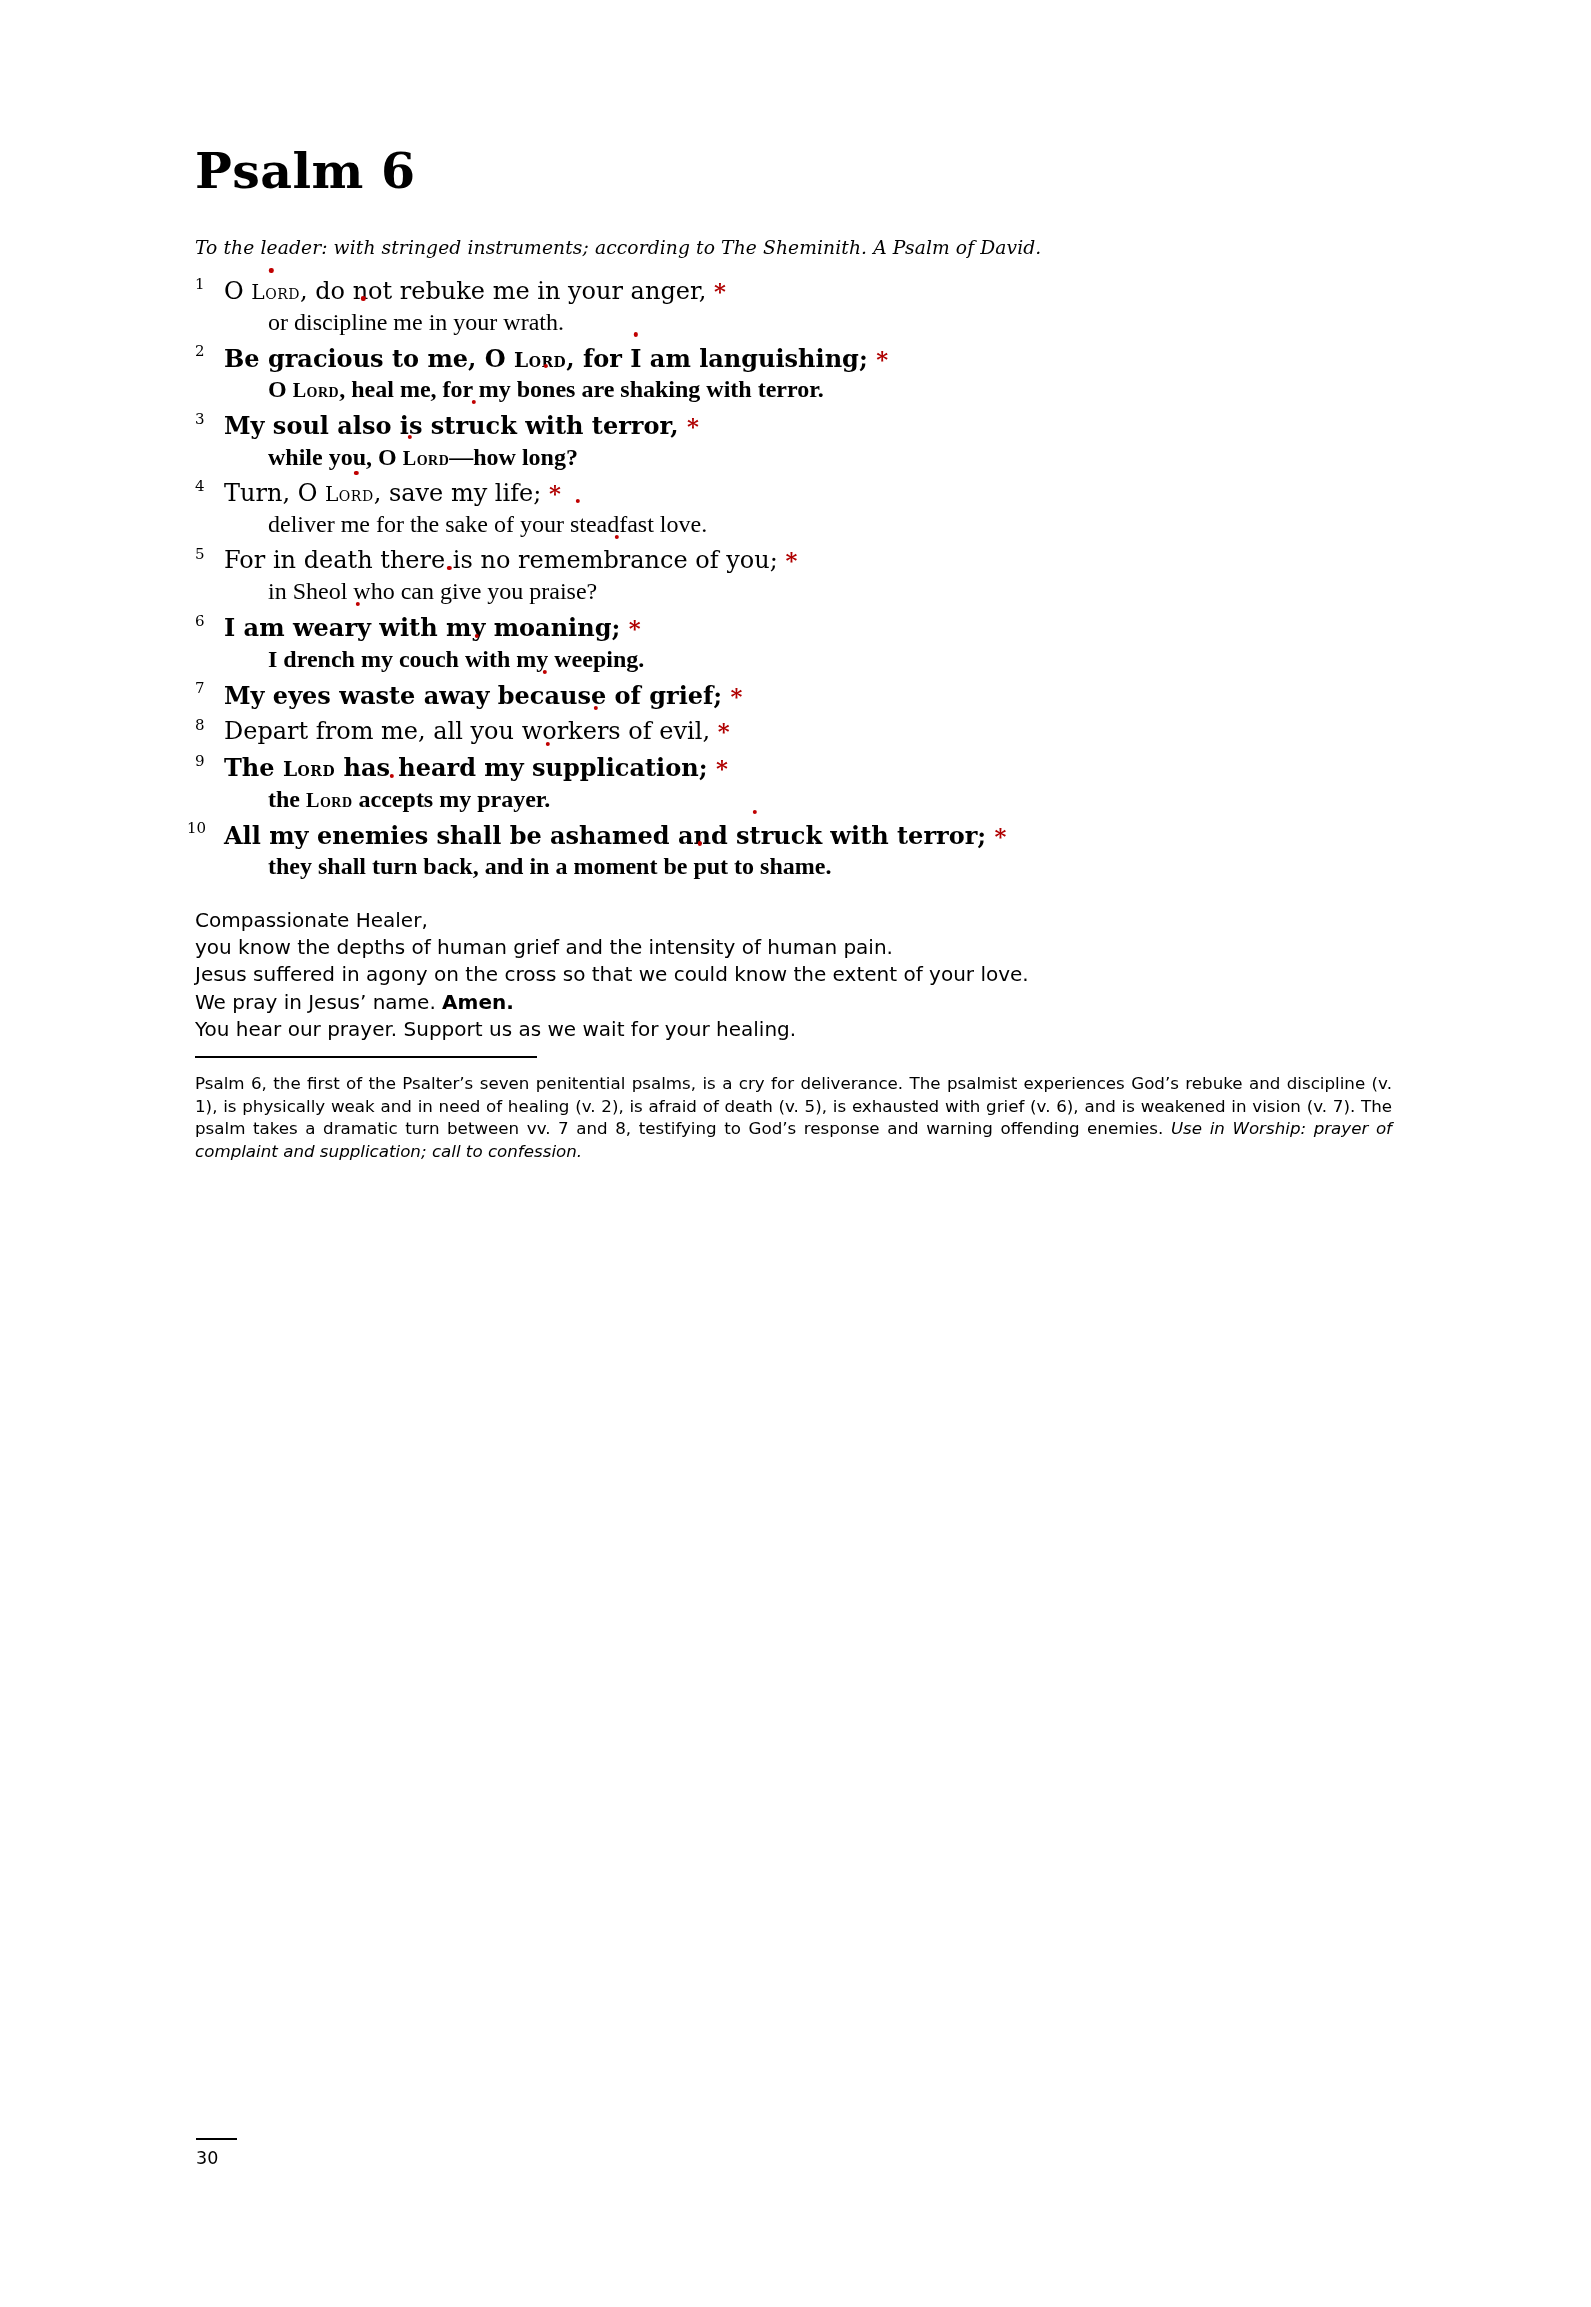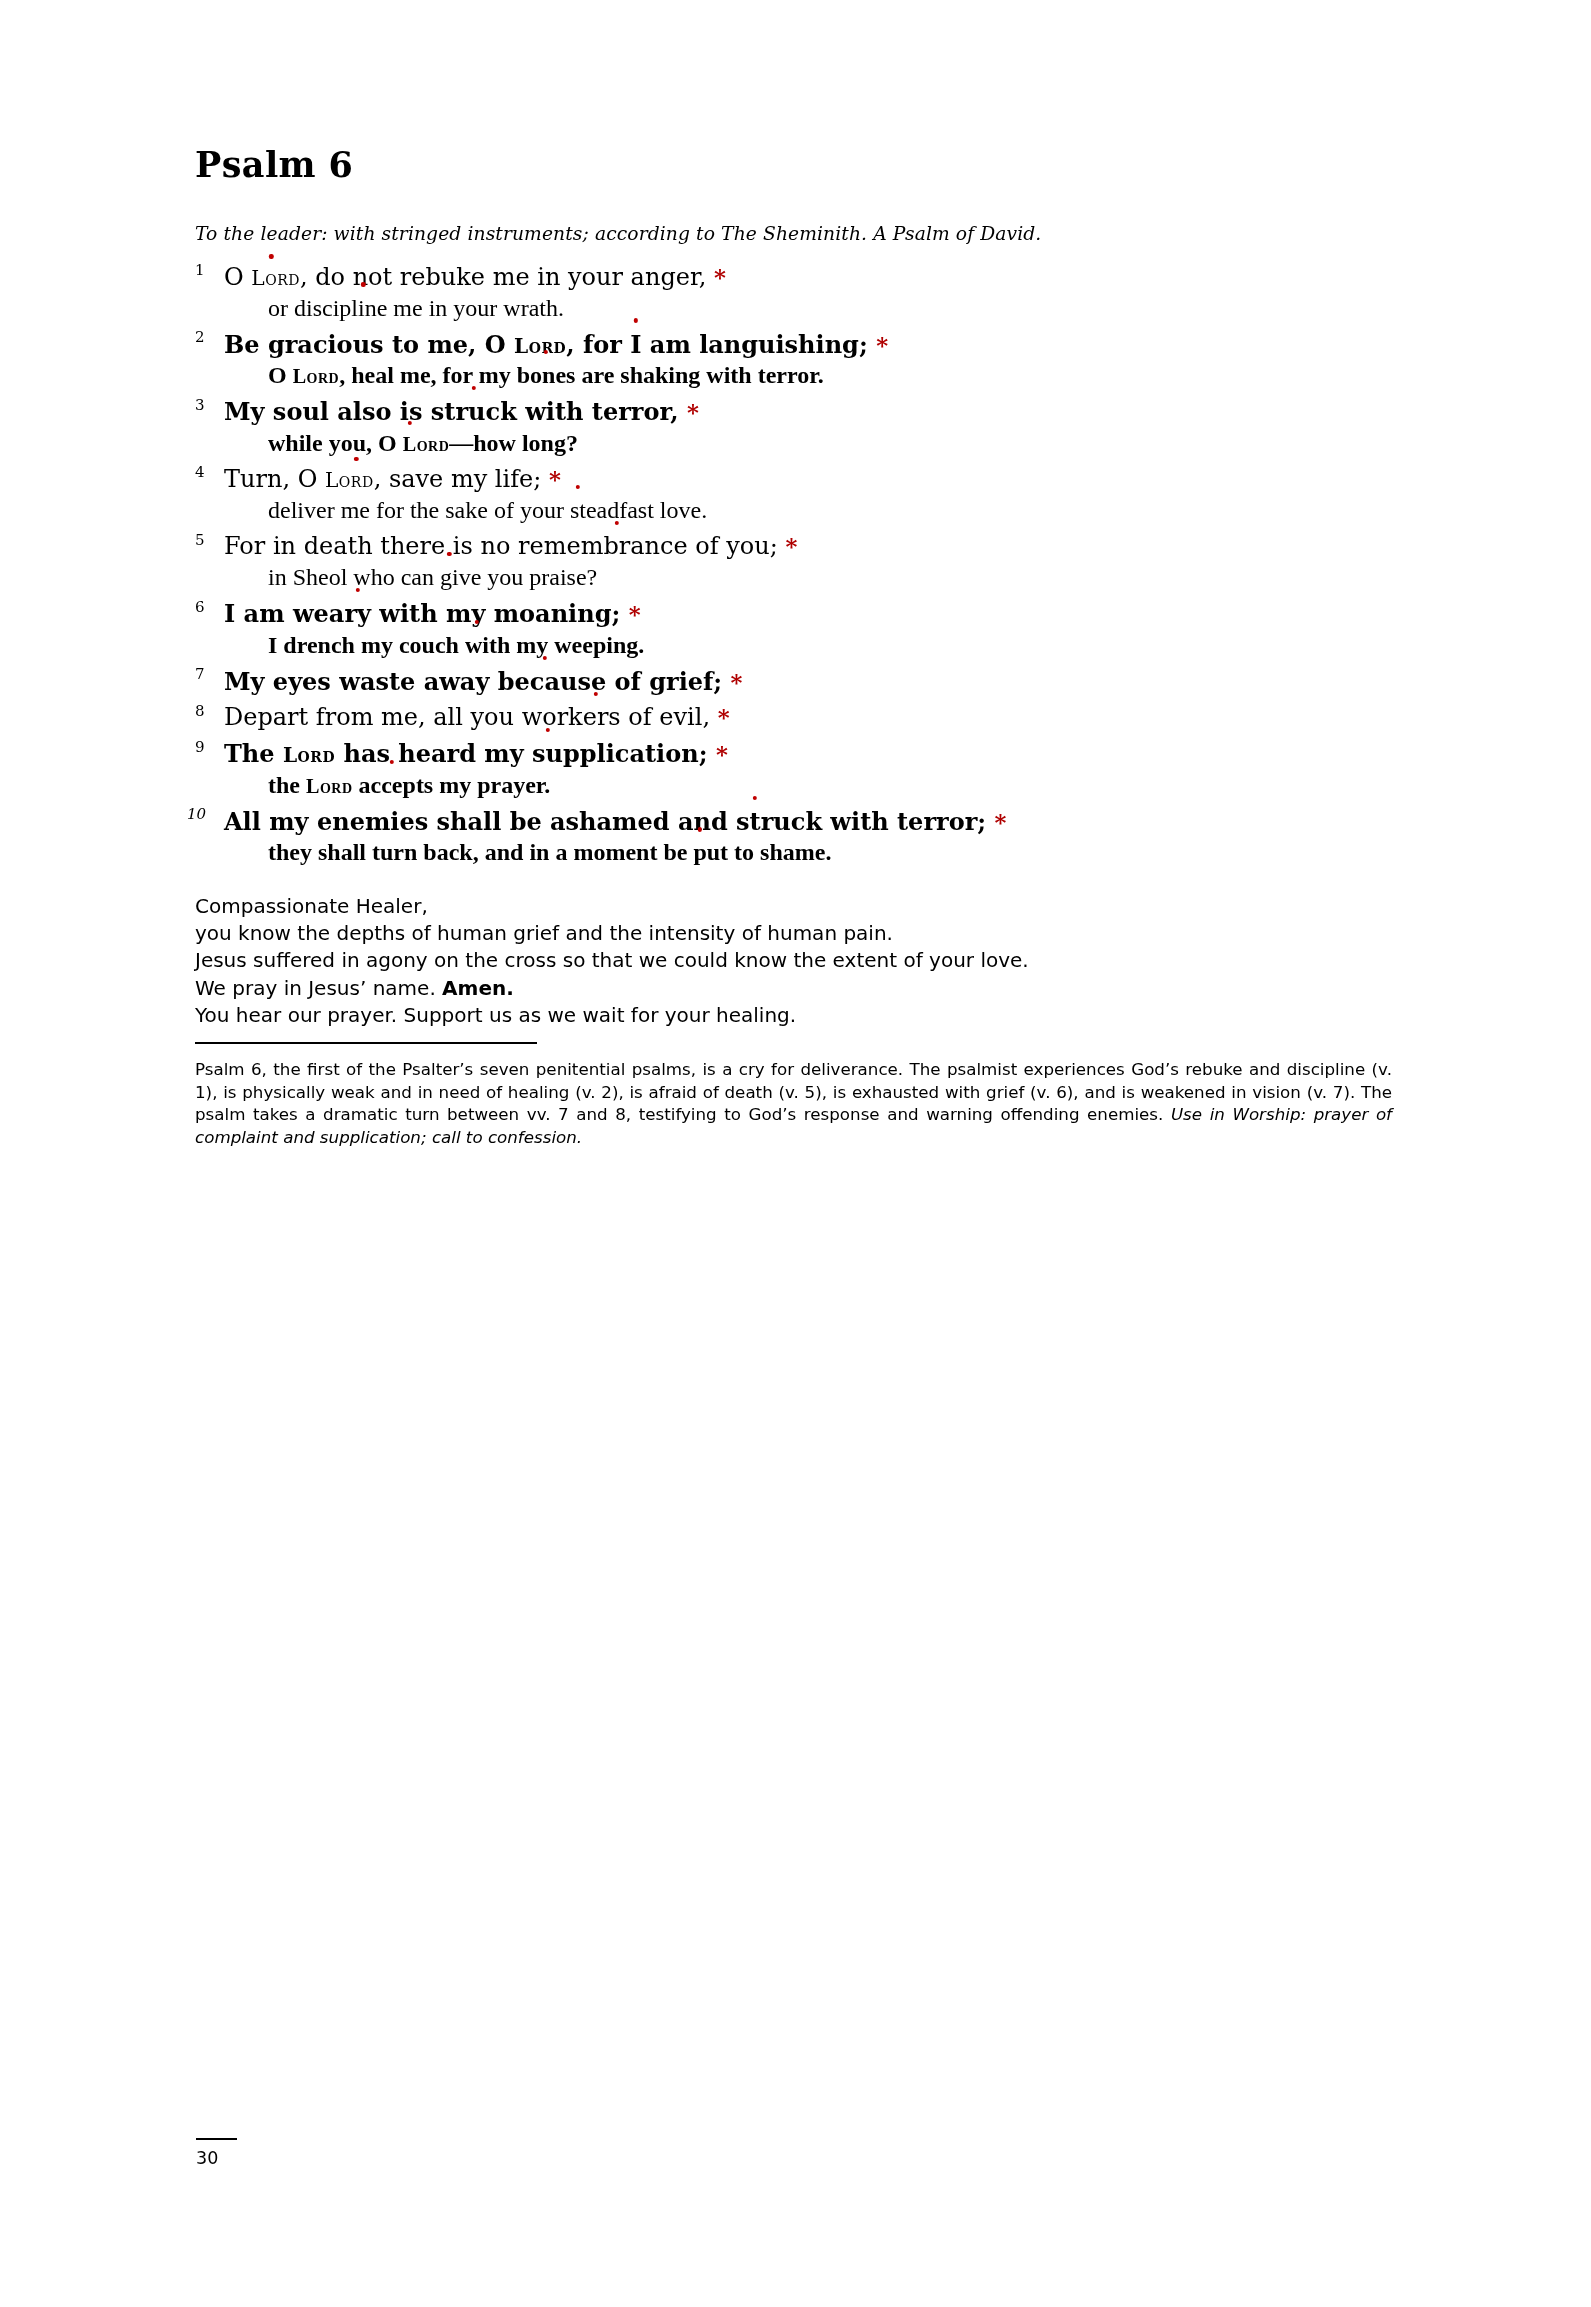--- a/index.html
+++ b/index.html
@@ -24,21 +24,21 @@
   .content {
     position: absolute;
     left: 195px;
     top: 147px;
     width: 1209px;
   }
 
   h1.psalm-title {
     font-family: "DejaVu Serif", serif;
     font-weight: bold;
-    font-size: 35px;
+    font-size: 49px;
     letter-spacing: 0.4px;
     margin: 0 0 41px 0;
     line-height: 1.0;
   }
 
   .superscription {
     font-style: italic;
     font-size: 18.7px;
     font-family: "DejaVu Serif", serif;
     margin: 0 0 17.5px 0;
@@ -64,21 +64,20 @@
   .vnum {
     position: absolute;
     left: 0;
     top: 1.6px;
     font-size: 15px;
     line-height: 1;
     font-family: "DejaVu Serif", serif;
   }
   .vnum.wide {
     left: -8px;
-    font-style: italic;
   }
   .bold .vline {
     font-weight: bold;
   }
   .bold .vnum {
     font-weight: normal;
   }
 
   
   .sc {

